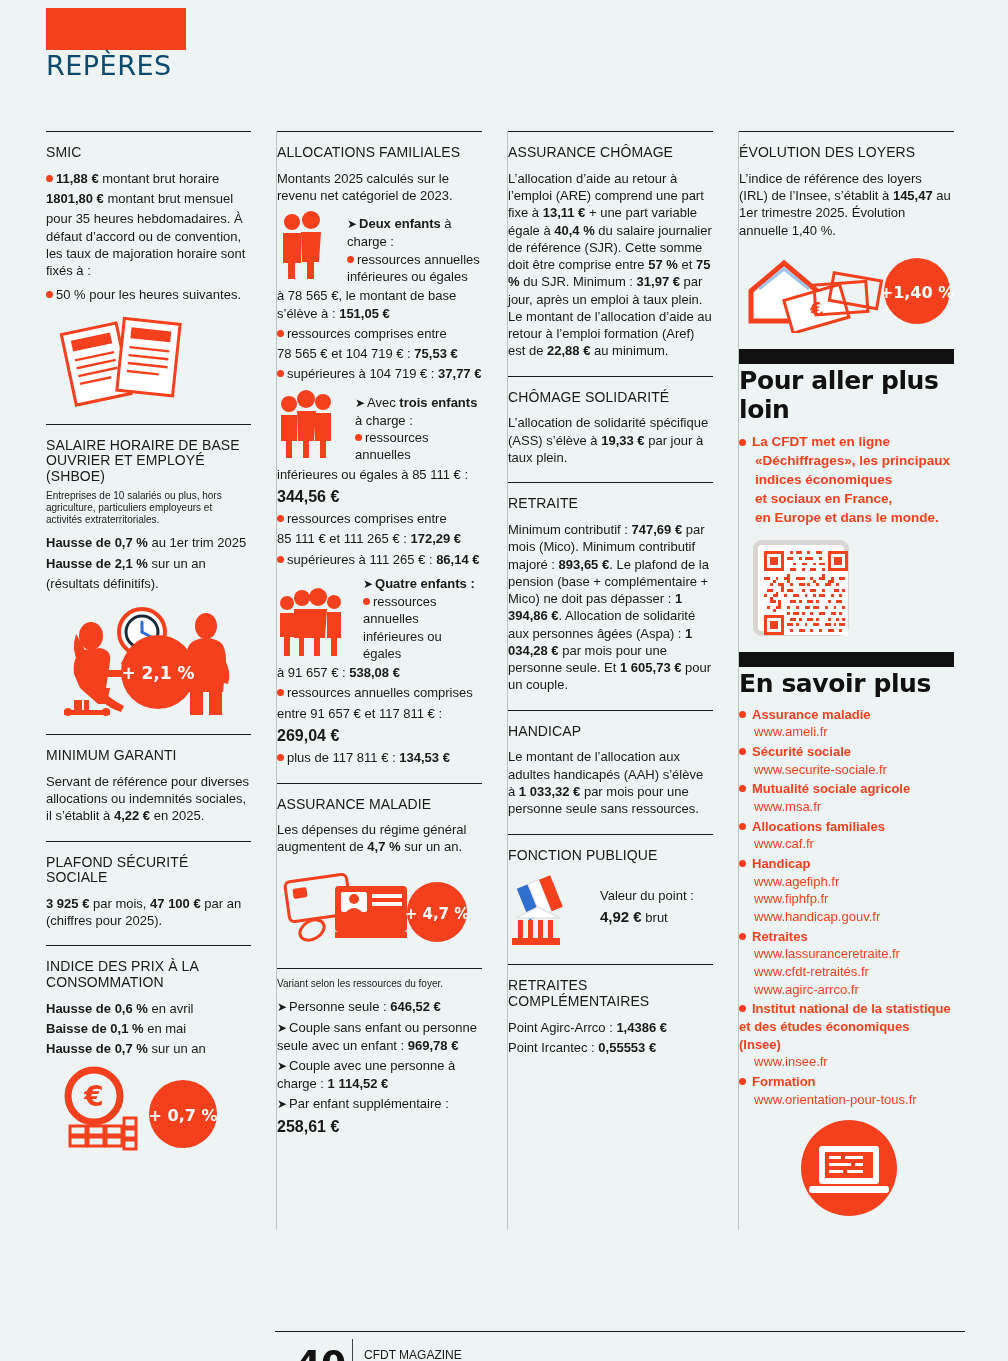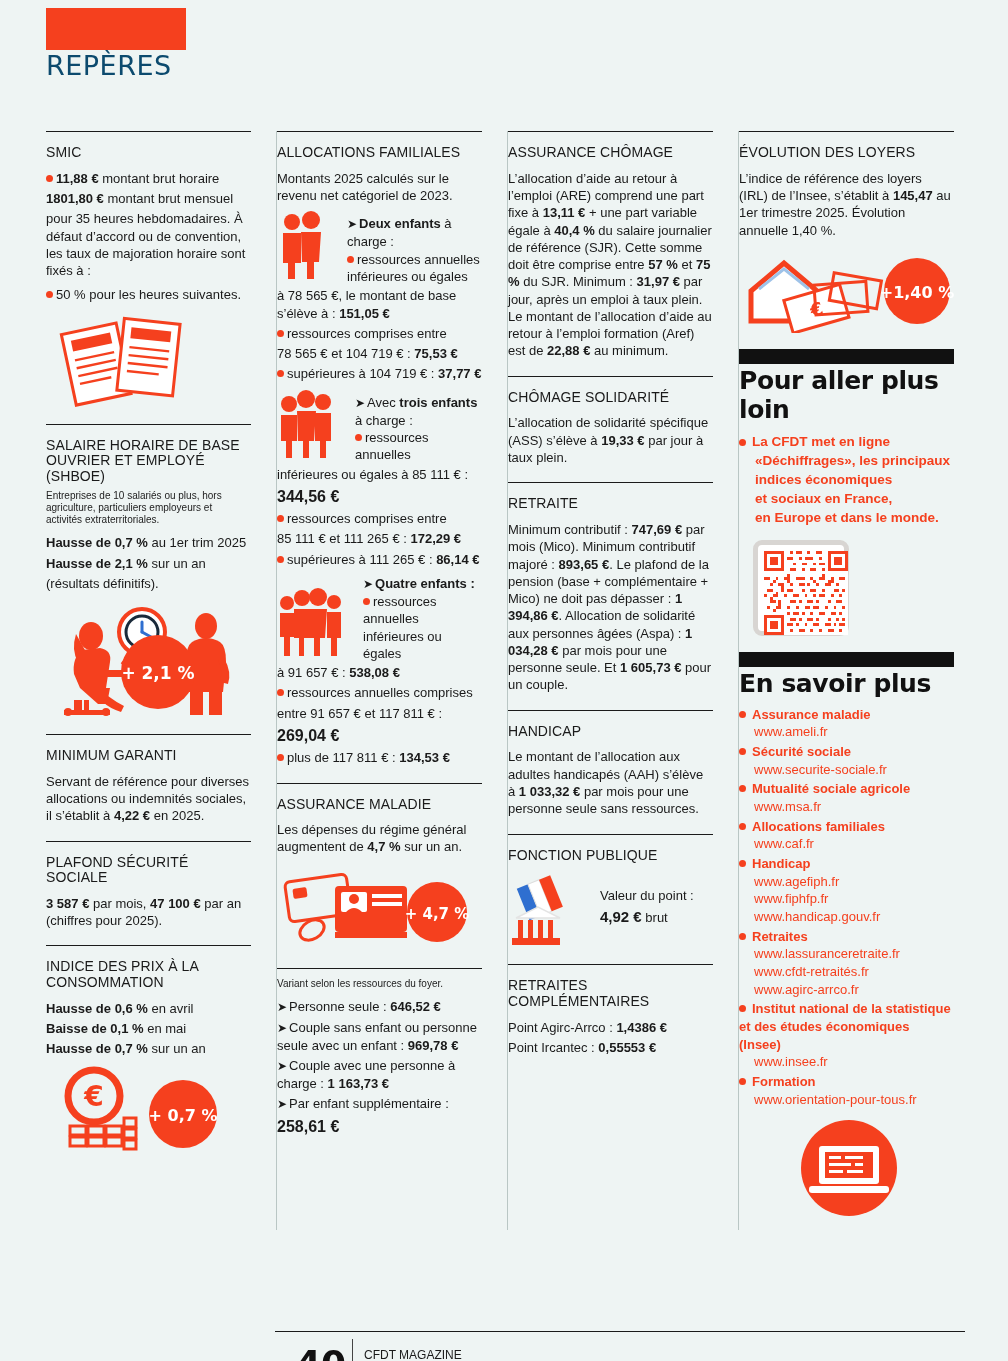--- a/index.html
+++ b/index.html
@@ -192,21 +192,21 @@
 
       <h2 class="sec">MINIMUM GARANTI</h2>
       <p class="t">
         <span>Servant de référence pour diverses allocations ou indemnités sociales, il s’établit à </span><b>4,22 €</b><span> en 2025.</span>
       </p>
 
       <div class="rule"></div>
 
       <h2 class="sec">PLAFOND SÉCURITÉ SOCIALE</h2>
       <p class="t">
-        <b>3 587 €</b><span> par mois, </span><b>47 100 €</b>
+        <b>3 925 €</b><span> par mois, </span><b>47 100 €</b>
         <span>par an (chiffres pour 2025).</span>
       </p>
 
       <div class="rule"></div>
 
       <h2 class="sec">INDICE DES PRIX À LA CONSOMMATION</h2>
       <p class="t tight">
         <b>Hausse de 0,6 %</b>
         <span>en avril</span>
       </p>
@@ -361,21 +361,21 @@
       <div class="rule"></div>
 
       <div class="sub">Variant selon les ressources du foyer.</div>
       <p class="t tight">
         <span class="arw">➤</span><span>Personne seule : </span><b>646,52 €</b>
       </p>
       <p class="t tight">
         <span class="arw">➤</span><span>Couple sans enfant ou personne seule avec un enfant : </span><b>969,78 €</b>
       </p>
       <p class="t tight">
-        <span class="arw">➤</span><span>Couple avec une personne à charge : </span><b>1 163,73 €</b>
+        <span class="arw">➤</span><span>Couple avec une personne à charge : </span><b>1 114,52 €</b>
       </p>
       <p class="t tight">
         <span class="arw">➤</span><span>Par enfant supplémentaire :</span>
       </p>
       <p class="t"><b style="font-size:16px;">258,61 €</b></p>
     </div>
 
     <div class="col sep">
       <div class="topline"></div>
 

